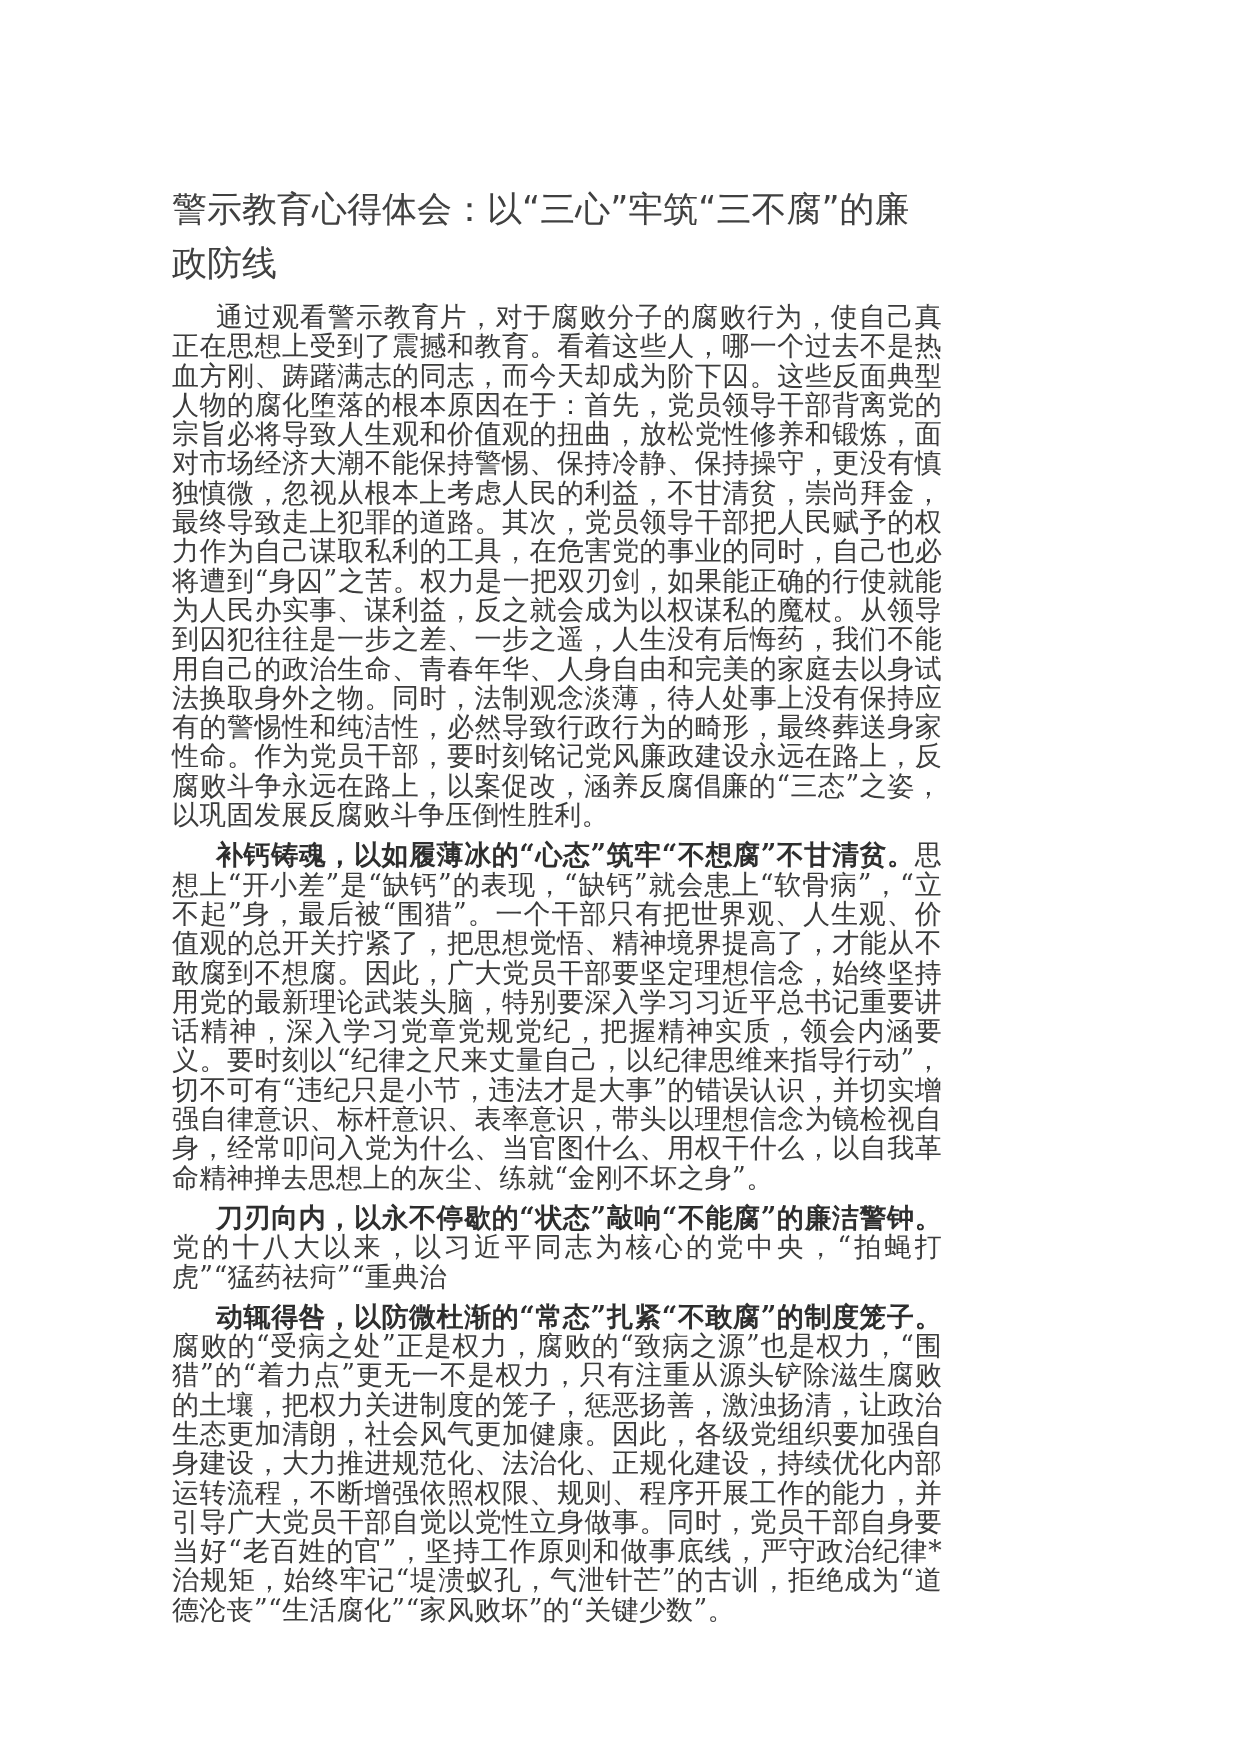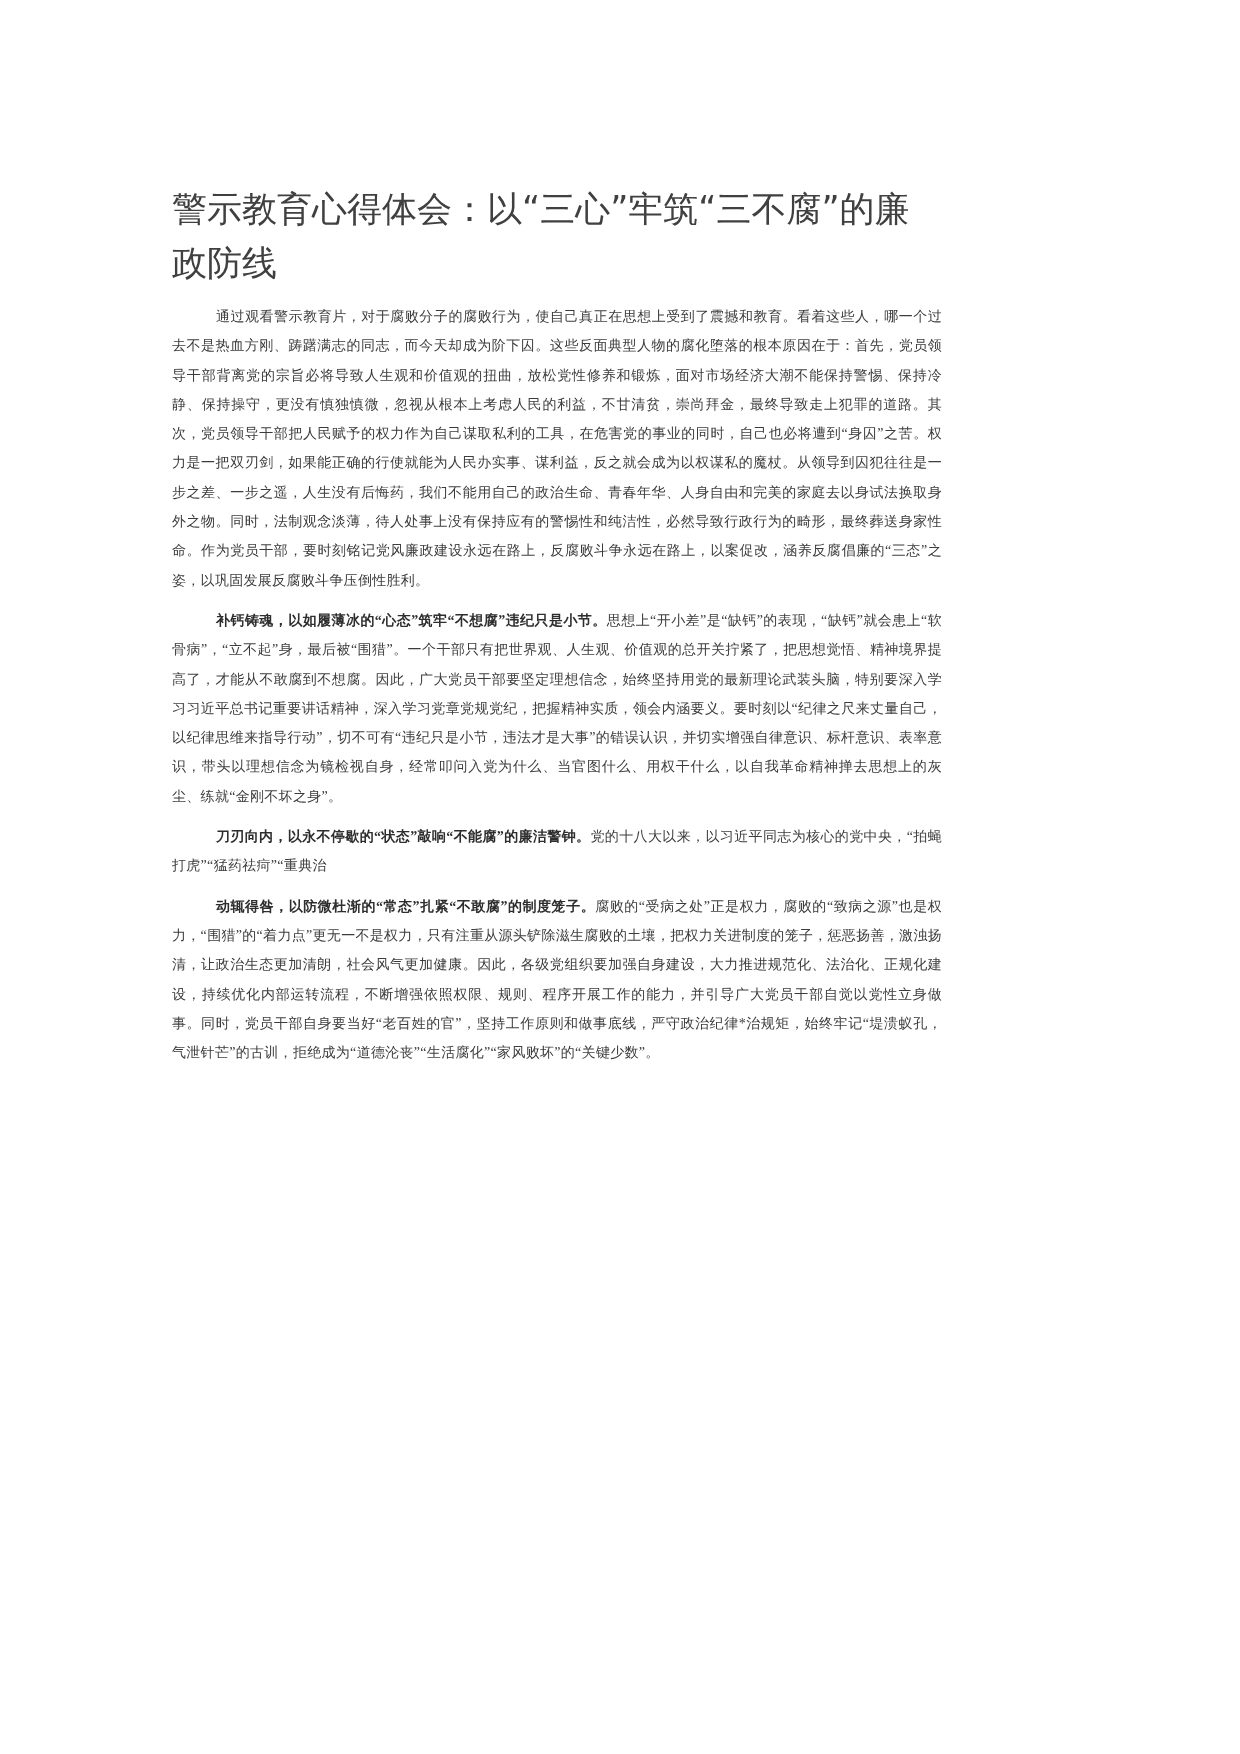--- a/index.html
+++ b/index.html
@@ -24,46 +24,45 @@
     .title {
       font-family: "DejaVu Sans", "Liberation Sans", sans-serif;
       font-size: 35px;
       line-height: 54px;
       color: #404040;
       font-weight: normal;
       margin: 0 0 12px 0;
       letter-spacing: 0px;
     }
     .para {
-      font-size: 14px;
+      font-size: 27px;
       line-height: 29.3px;
       text-indent: 44px;
       margin: 0 0 11px 0;
       text-align: justify;
       letter-spacing: 0.3px;
       color: #3c3c3c;
-      font-family: Liberation Serif, serif;
     }
     .para .lead {
       font-weight: bold;
       color: #2e2e2e;
     }
   </style>
 </head>
 <body>
 
 <div class="page">
   <h1 class="title">警示教育心得体会：以“三心”牢筑“三不腐”的廉政防线</h1>
 
   <p class="para">
     <span class="lead"></span><span>通过观看警示教育片，对于腐败分子的腐败行为，使自己真正在思想上受到了震撼和教育。看着这些人，哪一个过去不是热血方刚、踌躇满志的同志，而今天却成为阶下囚。这些反面典型人物的腐化堕落的根本原因在于：首先，党员领导干部背离党的宗旨必将导致人生观和价值观的扭曲，放松党性修养和锻炼，面对市场经济大潮不能保持警惕、保持冷静、保持操守，更没有慎独慎微，忽视从根本上考虑人民的利益，不甘清贫，崇尚拜金，最终导致走上犯罪的道路。其次，党员领导干部把人民赋予的权力作为自己谋取私利的工具，在危害党的事业的同时，自己也必将遭到“身囚”之苦。权力是一把双刃剑，如果能正确的行使就能为人民办实事、谋利益，反之就会成为以权谋私的魔杖。从领导到囚犯往往是一步之差、一步之遥，人生没有后悔药，我们不能用自己的政治生命、青春年华、人身自由和完美的家庭去以身试法换取身外之物。同时，法制观念淡薄，待人处事上没有保持应有的警惕性和纯洁性，必然导致行政行为的畸形，最终葬送身家性命。作为党员干部，要时刻铭记党风廉政建设永远在路上，反腐败斗争永远在路上，以案促改，涵养反腐倡廉的“三态”之姿，以巩固发展反腐败斗争压倒性胜利。</span>
   </p>
 
   <p class="para">
-    <span class="lead">补钙铸魂，以如履薄冰的“心态”筑牢“不想腐”违纪只是小节。</span><span>思想上“开小差”是“缺钙”的表现，“缺钙”就会患上“软骨病”，“立不起”身，最后被“围猎”。一个干部只有把世界观、人生观、价值观的总开关拧紧了，把思想觉悟、精神境界提高了，才能从不敢腐到不想腐。因此，广大党员干部要坚定理想信念，始终坚持用党的最新理论武装头脑，特别要深入学习习近平总书记重要讲话精神，深入学习党章党规党纪，把握精神实质，领会内涵要义。要时刻以“纪律之尺来丈量自己，以纪律思维来指导行动”，切不可有“违纪只是小节，违法才是大事”的错误认识，并切实增强自律意识、标杆意识、表率意识，带头以理想信念为镜检视自身，经常叩问入党为什么、当官图什么、用权干什么，以自我革命精神掸去思想上的灰尘、练就“金刚不坏之身”。</span>
+    <span class="lead">补钙铸魂，以如履薄冰的“心态”筑牢“不想腐”不甘清贫。</span><span>思想上“开小差”是“缺钙”的表现，“缺钙”就会患上“软骨病”，“立不起”身，最后被“围猎”。一个干部只有把世界观、人生观、价值观的总开关拧紧了，把思想觉悟、精神境界提高了，才能从不敢腐到不想腐。因此，广大党员干部要坚定理想信念，始终坚持用党的最新理论武装头脑，特别要深入学习习近平总书记重要讲话精神，深入学习党章党规党纪，把握精神实质，领会内涵要义。要时刻以“纪律之尺来丈量自己，以纪律思维来指导行动”，切不可有“违纪只是小节，违法才是大事”的错误认识，并切实增强自律意识、标杆意识、表率意识，带头以理想信念为镜检视自身，经常叩问入党为什么、当官图什么、用权干什么，以自我革命精神掸去思想上的灰尘、练就“金刚不坏之身”。</span>
   </p>
 
   <p class="para">
     <span class="lead">刀刃向内，以永不停歇的“状态”敲响“不能腐”的廉洁警钟。</span><span>党的十八大以来，以习近平同志为核心的党中央，“拍蝇打虎”“猛药祛疴”“重典治</span>
   </p>
 
   <p class="para">
     <span class="lead">动辄得咎，以防微杜渐的“常态”扎紧“不敢腐”的制度笼子。</span><span>腐败的“受病之处”正是权力，腐败的“致病之源”也是权力，“围猎”的“着力点”更无一不是权力，只有注重从源头铲除滋生腐败的土壤，把权力关进制度的笼子，惩恶扬善，激浊扬清，让政治生态更加清朗，社会风气更加健康。因此，各级党组织要加强自身建设，大力推进规范化、法治化、正规化建设，持续优化内部运转流程，不断增强依照权限、规则、程序开展工作的能力，并引导广大党员干部自觉以党性立身做事。同时，党员干部自身要当好“老百姓的官”，坚持工作原则和做事底线，严守政治纪律*治规矩，始终牢记“堤溃蚁孔，气泄针芒”的古训，拒绝成为“道德沦丧”“生活腐化”“家风败坏”的“关键少数”。</span>
   </p>
 </div>

